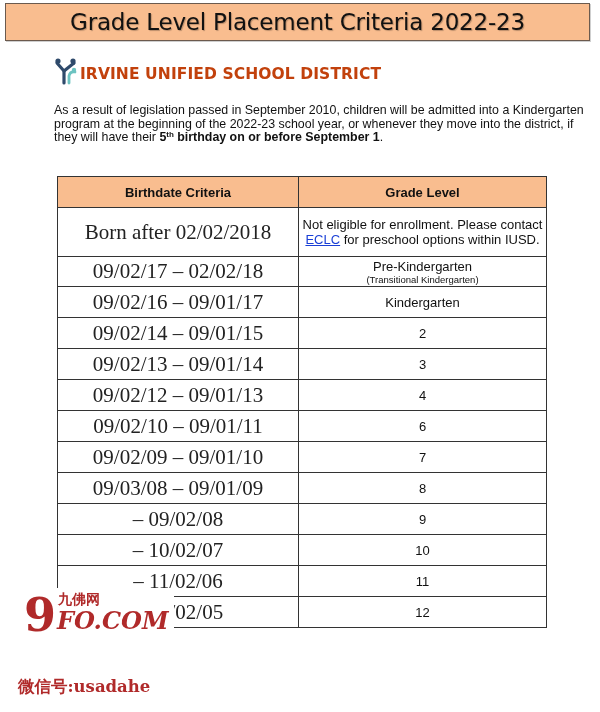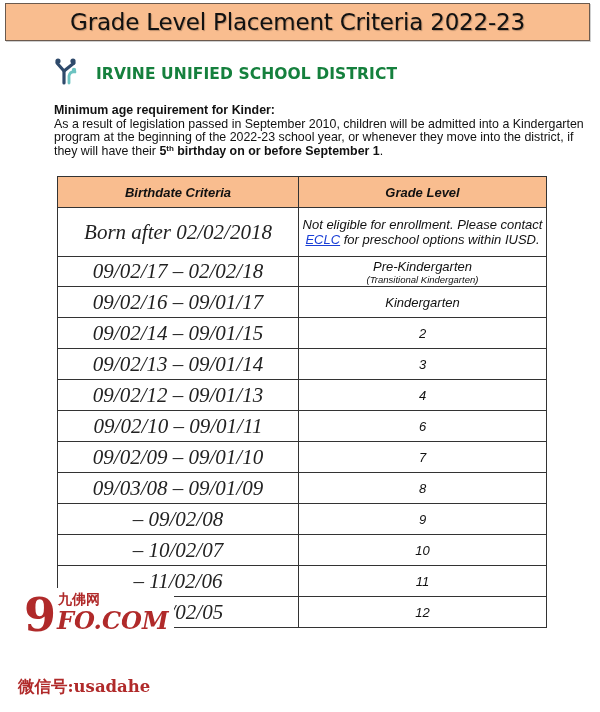--- a/index.html
+++ b/index.html
@@ -16,35 +16,35 @@
     .title-bar span {
       font-family: "DejaVu Sans", sans-serif; font-size: 23px; color: #111;
       text-shadow: 1px 1px 1px rgba(0,0,0,0.25); letter-spacing: -0.2px;
     }
     .logo {
       position: absolute; left: 54px; top: 57px; display: flex; align-items: center;
     }
     .logo svg { width: 24px; height: 28px; }
     .logo-text {
       font-family: "DejaVu Sans", sans-serif; font-weight: bold; font-size: 15.5px;
-      color: #15803d; letter-spacing: 0.1px; margin-left: 18px; margin-top: 6px;
+      color: #c2410c; letter-spacing: 0.1px; margin-left: 2px; margin-top: 6px;
     }
     .intro {
       position: absolute; left: 54px; top: 104px; width: 530px;
       font-size: 12.4px; line-height: 13.5px; color: #111;
     }
     .intro .heading { font-weight: bold; }
     .intro b { font-weight: bold; margin-top: 24px; }
     .intro sup { font-size: 8px; line-height: 0; vertical-align: 4px; font-weight: bold; }
     table.grid {
       position: absolute; left: 57px; top: 176px; width: 489px;
       border-collapse: collapse; table-layout: fixed;
     }
     table.grid th, table.grid td {
-      border: 1.5px solid #333; text-align: center; padding: 0; font-style: italic;
+      border: 1.5px solid #333; text-align: center; padding: 0;
     }
     table.grid th {
       background: #f9bd8f; height: 30px; font-size: 13px; font-weight: bold;
     }
     table.grid col.c1 { width: 241px; }
     table.grid col.c2 { width: 248px; }
     td.date { font-family: "Liberation Serif", serif; font-size: 21px; color: #222; }
     td.grade { font-size: 13px; color: #111; }
     tr.r-normal td { height: 30px; }
     tr.r-tall td { height: 48px; }
@@ -89,21 +89,20 @@
     <circle cx="19" cy="4" r="2.6" fill="#2f4a6b"></circle>
     <path d="M3 6 L10 14 L10 26" stroke="#2f4a6b" stroke-width="3.2" fill="none" stroke-linecap="round"></path>
     <path d="M20 6 L10 14" stroke="#2f4a6b" stroke-width="3.2" fill="none" stroke-linecap="round"></path>
     <circle cx="20" cy="13" r="2.2" fill="#6cc3c1"></circle>
     <path d="M15 26 L15 19 Q16 14 21 15" stroke="#6cc3c1" stroke-width="2.8" fill="none" stroke-linecap="round"></path>
   </svg>
   <span class="logo-text">IRVINE UNIFIED SCHOOL DISTRICT</span>
 </div>
 
 <div class="intro">
-  <div class="heading">Minimum age requirement for Kinder:</div>
   <div><span>As a result of legislation passed in September 2010, children will be admitted into a Kindergarten program at the beginning of the 2022-23 school year, or whenever they move into the district, if they will have their </span><b><span>5</span><sup>th</sup><span> birthday on or before September 1</span></b><span>.</span></div>
 </div>
 
 <table class="grid">
   <colgroup>
       <col class="c1">
       <col class="c2">
     </colgroup>
   <thead>
     <tr>

